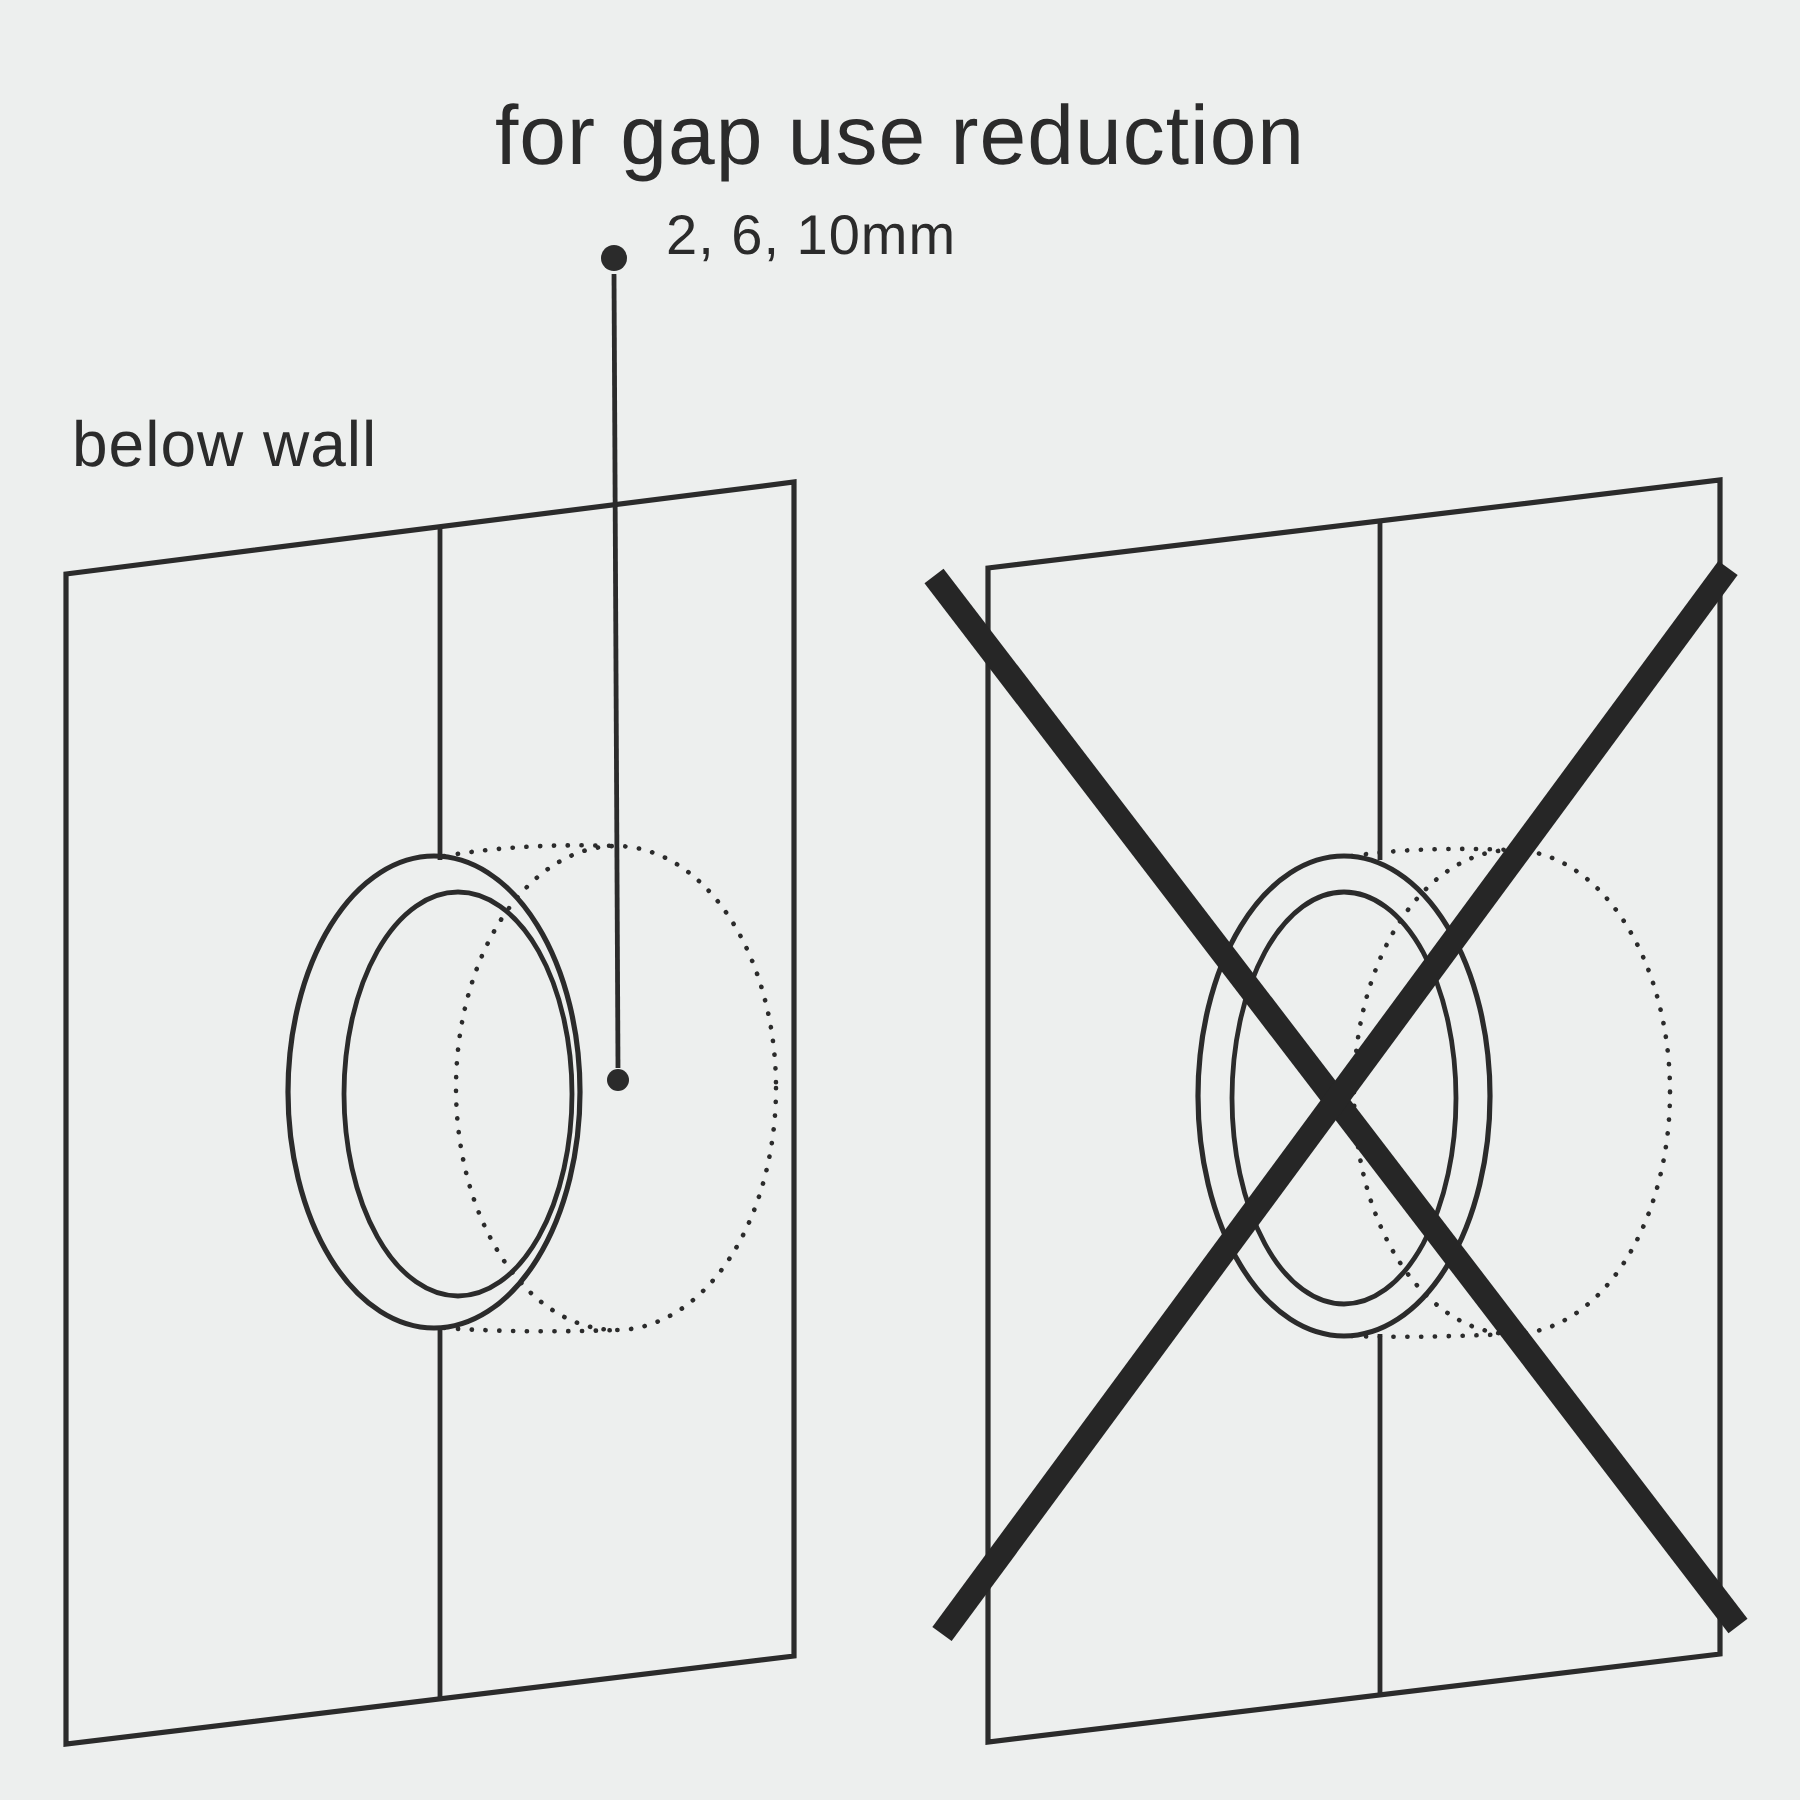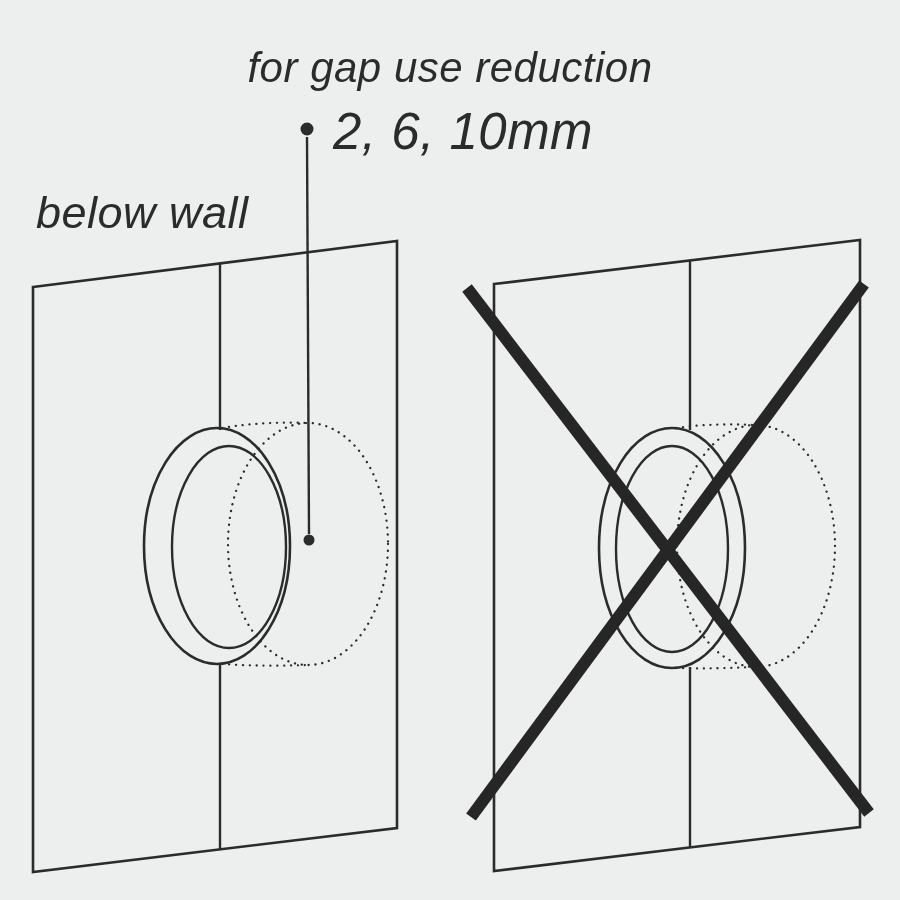--- a/index.html
+++ b/index.html
@@ -7,32 +7,32 @@
     --line:#2b2b2b;
     --cross:#262626;
   }
   html,body{margin:0;padding:0;}
   body{
     width:900px;height:900px;
     background:var(--bg);
     font-family:"Liberation Sans", sans-serif;
     color:var(--line);
   }
-  .canvas{position:relative;width:900px;height:900px;overflow:hidden;font-style:italic;}
+  .canvas{position:relative;width:900px;height:900px;overflow:hidden;}
   svg.art{position:absolute;left:0;top:0;width:900px;height:900px;}
   .txt{
     position:absolute;
     font-weight:500;
     letter-spacing:.5px;
     white-space:nowrap;
     user-select:none;
   }
   .title{left:0;right:0;top:44px;text-align:center;font-size:42px;}
-  .subtitle{left:333px;top:102px;font-size:51px;}
-  .panel-label{font-size:45px;top:187px;}
+  .subtitle{left:333px;top:102px;font-size:28px;}
+  .panel-label{font-size:32px;top:204px;}
   .label-left{left:36px;}
   .label-right{left:503px;}
   .ln{fill:none;stroke:var(--line);stroke-width:2.6;stroke-linejoin:miter;}
   .thin{stroke-width:2.4;}
   .dotted{
     fill:none;stroke:var(--line);stroke-width:2.3;
     stroke-dasharray:0.1 6.8;stroke-linecap:round;
   }
   .dotfill{fill:var(--line);stroke:none;}
   .cross-line{stroke:var(--cross);stroke-width:12;stroke-linecap:butt;fill:none;}

